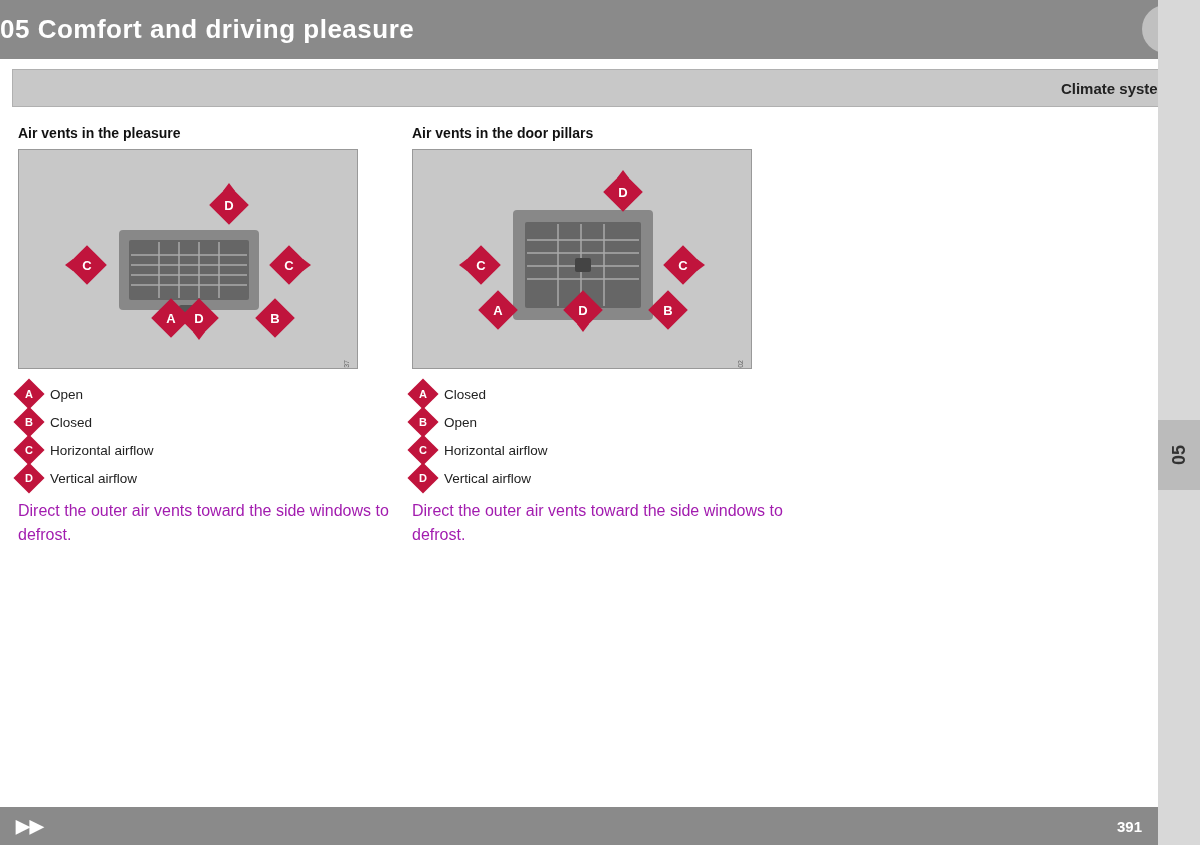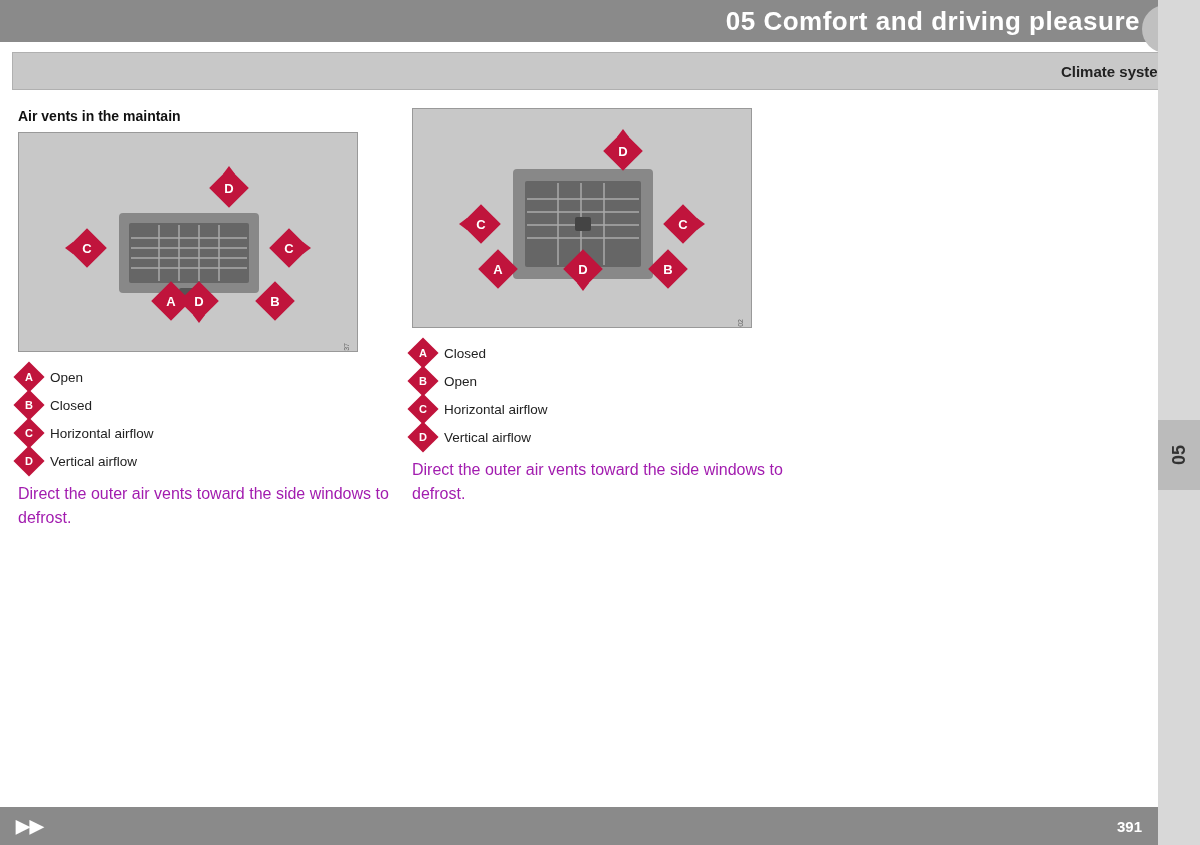--- a/index.html
+++ b/index.html
@@ -8,24 +8,23 @@
       height: 845px;
       font-family: Arial, Helvetica, sans-serif;
       background: #fff;
       overflow: hidden;
       position: relative;
     }
 
     
     .header {
       background: #8a8a8a;
-      height: 42px;
-      display: flex;
-      align-items: center;
-      justify-content: flex-end;
+      height: 59px;
+      display: flex;
+      align-items: center;
       padding-right: 60px;
       position: relative;
     }
     .header-title {
       color: #fff;
       font-size: 26px;
       font-weight: bold;
       letter-spacing: 0.5px;
     }
     .header-icon {
@@ -215,21 +214,21 @@
   </div>
 </div>
 
 <div class="section-header">
   <span class="section-header-title">Climate system</span>
 </div>
 
 <div class="main-content">
 
   <div class="column">
-    <div class="col-title">Air vents in the maintain</div>
+    <div class="col-title">Air vents in the pleasure</div>
 
     <div class="vent-image">
       <svg class="diagram-svg" viewBox="0 0 340 220" xmlns="http://www.w3.org/2000/svg">
 
         <rect width="340" height="220" fill="#c8c8c8"></rect>
 
         <rect x="100" y="80" width="140" height="80" rx="4" fill="#888"></rect>
         <rect x="110" y="90" width="120" height="60" rx="2" fill="#666"></rect>
 
         <line x1="112" y1="105" x2="228" y2="105" stroke="#999" stroke-width="2"></line>
@@ -309,20 +308,21 @@
         <span class="feature-badge">
           <span class="feature-badge-letter">D</span>
         </span>
         <span>Vertical airflow</span>
       </li>
     </ul>
     <p class="desc-text">Direct the outer air vents toward the side windows to defrost.</p>
   </div>
 
   <div class="column">
+    <div class="col-title">Air vents in the door pillars</div>
 
     <div class="vent-image-door">
       <svg class="diagram-svg" viewBox="0 0 340 220" xmlns="http://www.w3.org/2000/svg">
         <rect width="340" height="220" fill="#c8c8c8"></rect>
 
         <rect x="100" y="60" width="140" height="110" rx="4" fill="#888"></rect>
         <rect x="112" y="72" width="116" height="86" rx="2" fill="#666"></rect>
 
         <line x1="114" y1="90" x2="226" y2="90" stroke="#999" stroke-width="2"></line>
         <line x1="114" y1="103" x2="226" y2="103" stroke="#999" stroke-width="2"></line>

